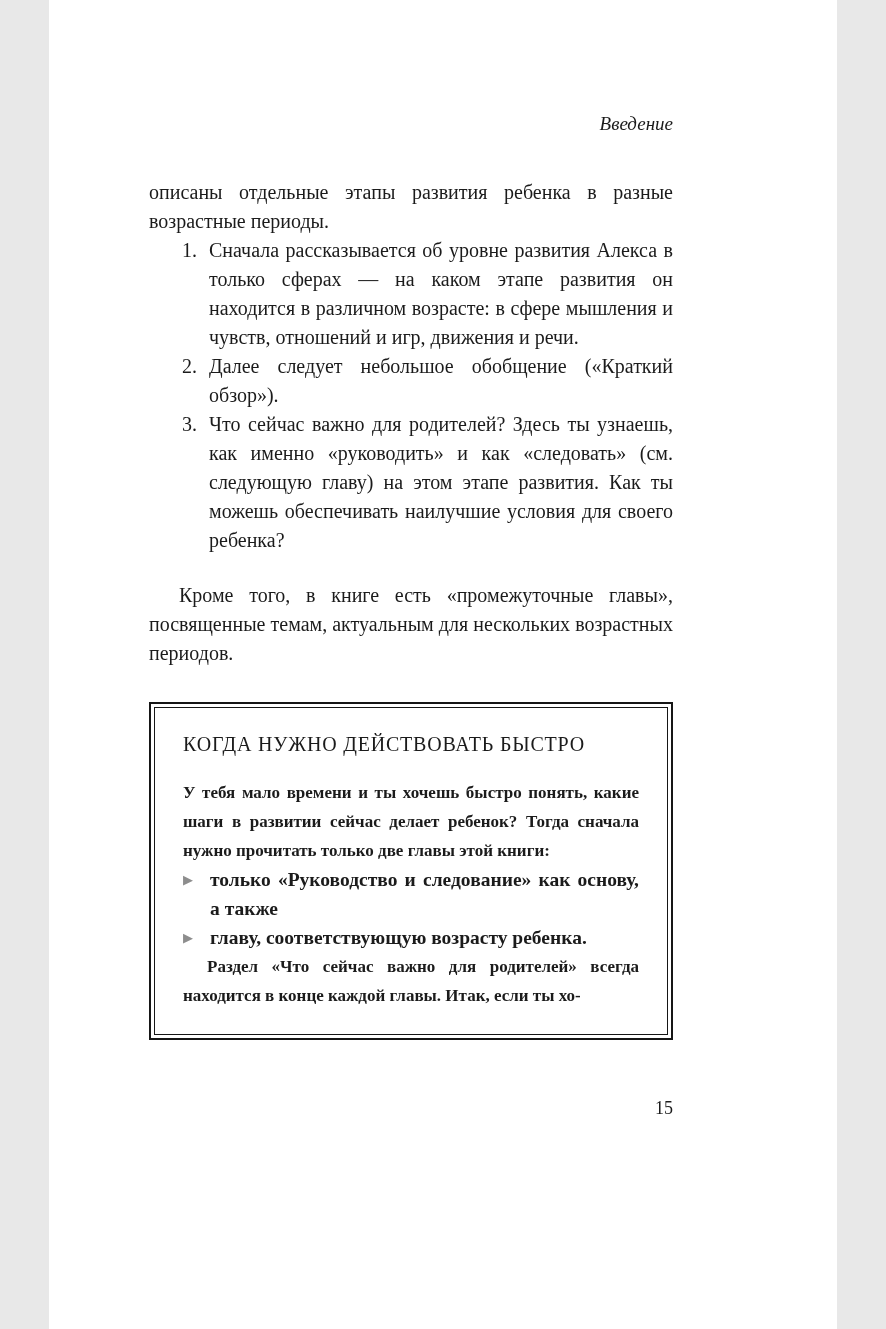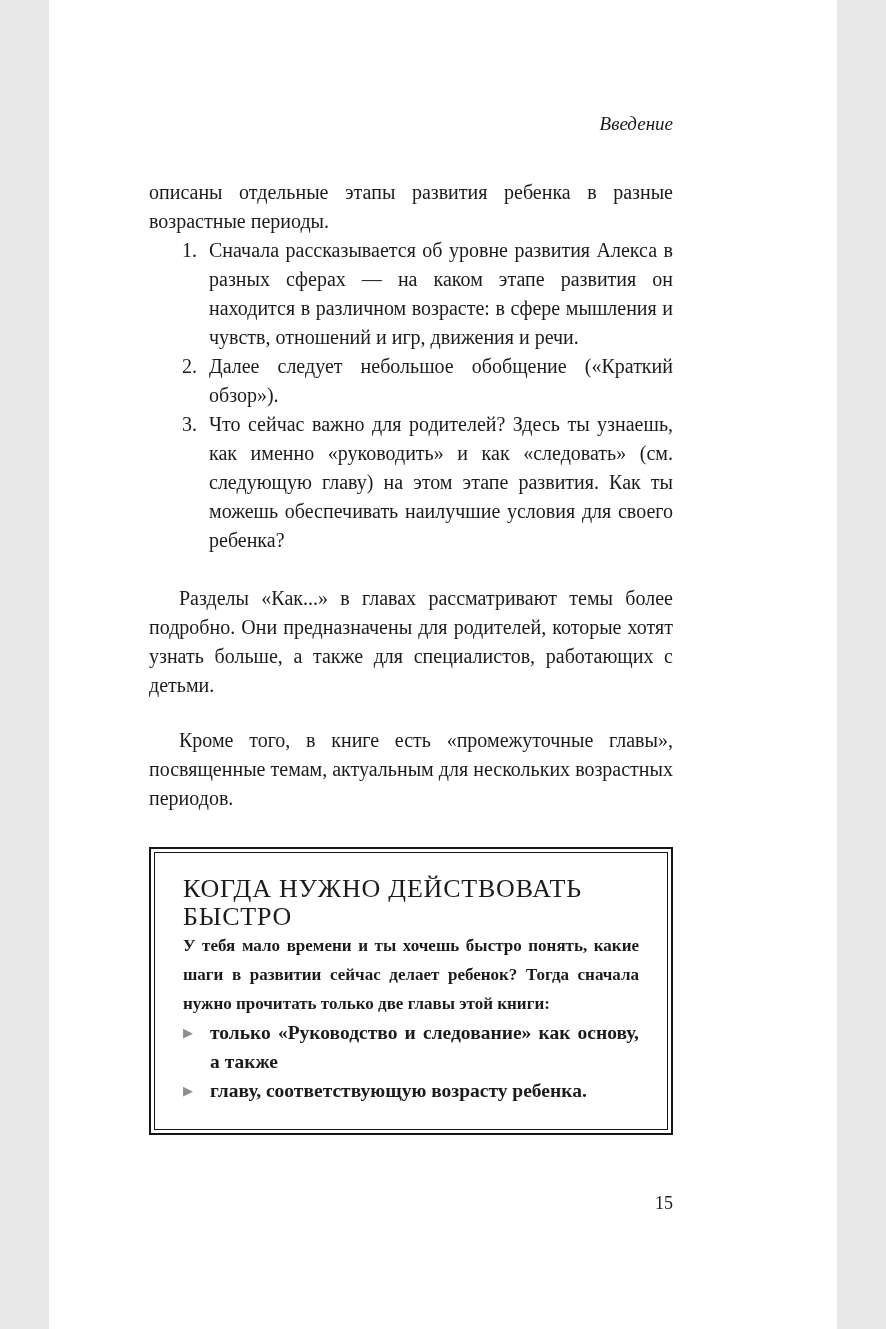--- a/index.html
+++ b/index.html
@@ -54,23 +54,24 @@
   .box-outer {
     margin-top: 34px;
     border: 2px solid #161616;
     padding: 3px;
   }
   .box-inner {
     border: 1px solid #161616;
     padding: 22px 28px 24px 28px;
   }
   .box-title {
-    font-size: 26px;
+    font-size: 20px;
     line-height: 28px;
     letter-spacing: 0.8px;
+    margin-bottom: 20px;
     font-weight: normal;
   }
   .box-body {
     font-weight: bold;
   }
   .box-body p {
     margin: 0;
     font-size: 17px;
     line-height: 29px;
     text-align: justify;
@@ -109,49 +110,49 @@
 
   <div class="running-head">Введение</div>
 
   <div class="body-text">
 
     <p>описаны отдельные этапы развития ребенка в разные возрастные периоды.</p>
 
     <ol class="num-list">
       <li>
         <span class="num">1.</span>
-        <span class="li-text">Сначала рассказывается об уровне развития Алекса в разных сферах — на каком этапе развития он находится в различном возрасте: в сфере мышления и чувств, отношений и игр, движения и речи.</span>
+        <span class="li-text">Сначала рассказывается об уровне развития Алекса в только сферах — на каком этапе развития он находится в различном возрасте: в сфере мышления и чувств, отношений и игр, движения и речи.</span>
       </li>
       <li>
         <span class="num">2.</span>
         <span class="li-text">Далее следует небольшое обобщение («Краткий обзор»).</span>
       </li>
       <li>
         <span class="num">3.</span>
         <span class="li-text">Что сейчас важно для родителей? Здесь ты узнаешь, как именно «руководить» и как «следовать» (см. следующую главу) на этом этапе развития. Как ты можешь обеспечивать наилучшие условия для своего ребенка?</span>
       </li>
     </ol>
 
-    <p class="para-indent sp1">Разделы «Как...» в главах рассматривают темы более подробно. Они предназначены для родителей, которые хотят узнать больше, а также для специалистов, работающих с детьми.</p>
 
     <p class="para-indent sp2">Кроме того, в книге есть «промежуточные главы», посвященные темам, актуальным для нескольких возрастных периодов.</p>
 
     <div class="box-outer">
       <div class="box-inner">
         <div class="box-title">КОГДА НУЖНО ДЕЙСТВОВАТЬ БЫСТРО</div>
         <div class="box-body">
           <p>У тебя мало времени и ты хочешь быстро понять, какие шаги в развитии сейчас делает ребенок? Тогда сначала нужно прочитать только две главы этой книги:</p>
           <div class="box-bullet">
             <span class="tri">▶</span>
             <span class="bullet-text">только «Руководство и следование» как основу, а также</span>
           </div>
           <div class="box-bullet">
             <span class="tri">▶</span>
             <span class="bullet-text">главу, соответствующую возрасту ребенка.</span>
           </div>
+          <p class="box-outro">Раздел «Что сейчас важно для родителей» всегда находится в конце каждой главы. Итак, если ты хо-</p>
         </div>
       </div>
     </div>
 
   </div>
 
   <div class="page-number">15</div>
 
 </div>
 

